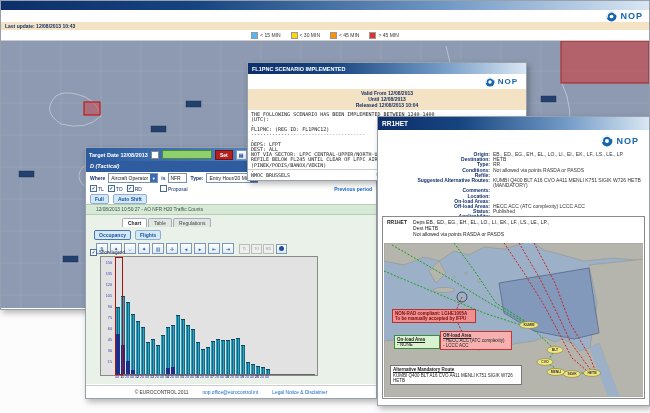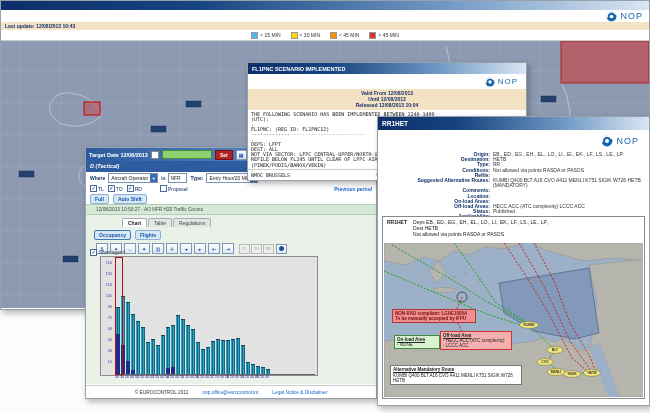--- a/index.html
+++ b/index.html
@@ -1,21 +1,21 @@
 <!DOCTYPE html>
 <html><head>
 <meta charset="utf-8">
 <style>
   html,body{margin:0;padding:0;background:#fff;}
   .stage{position:relative;width:650px;height:413px;background:#fcfcfc;overflow:hidden;
          font-family:"Liberation Sans",sans-serif;-webkit-font-smoothing:antialiased;}
   .win{position:absolute;background:#fff;border:1px solid #97a1ac;box-shadow:2px 3px 6px rgba(0,0,0,.28);}
   .titlebar{background:linear-gradient(90deg,#0d2f6b 0%,#16447f 30%,#6f97c4 68%,#d9e6f3 100%);
             color:#fff;font-weight:bold;display:flex;align-items:center;}
-  .logo{display:flex;align-items:center;gap:3px;color:#1565ad;font-weight:normal;letter-spacing:1px;}
+  .logo{display:flex;align-items:center;gap:3px;color:#1565ad;font-weight:bold;letter-spacing:1px;}
   .tanbar{background:#f4e2c4;color:#14316b;font-weight:bold;}
   .bluelink{color:#1466cc;}
   .tinybtn{background:linear-gradient(#ffffff,#dfe9f4);border:1px solid #7e98b8;color:#1a4fa0;
            display:flex;align-items:center;justify-content:center;}
   .pillbtn{background:#d6e7f8;border:1px solid #8ab0d6;color:#14549e;border-radius:2px;
            font-size:5px;font-weight:bold;padding:1px 4px;}
   .chk{width:5px;height:5px;background:#fff;border:1px solid #4a6a9a;font-size:5px;line-height:5px;
        color:#1346a0;text-align:center;font-weight:bold;}
   .combo{background:#fff;border:1px solid #7a93b5;height:8px;display:flex;align-items:center;font-size:5px;color:#222;}
   .combo .arr{margin-left:auto;width:7px;height:100%;background:#3a6cb4;color:#fff;font-size:4px;

